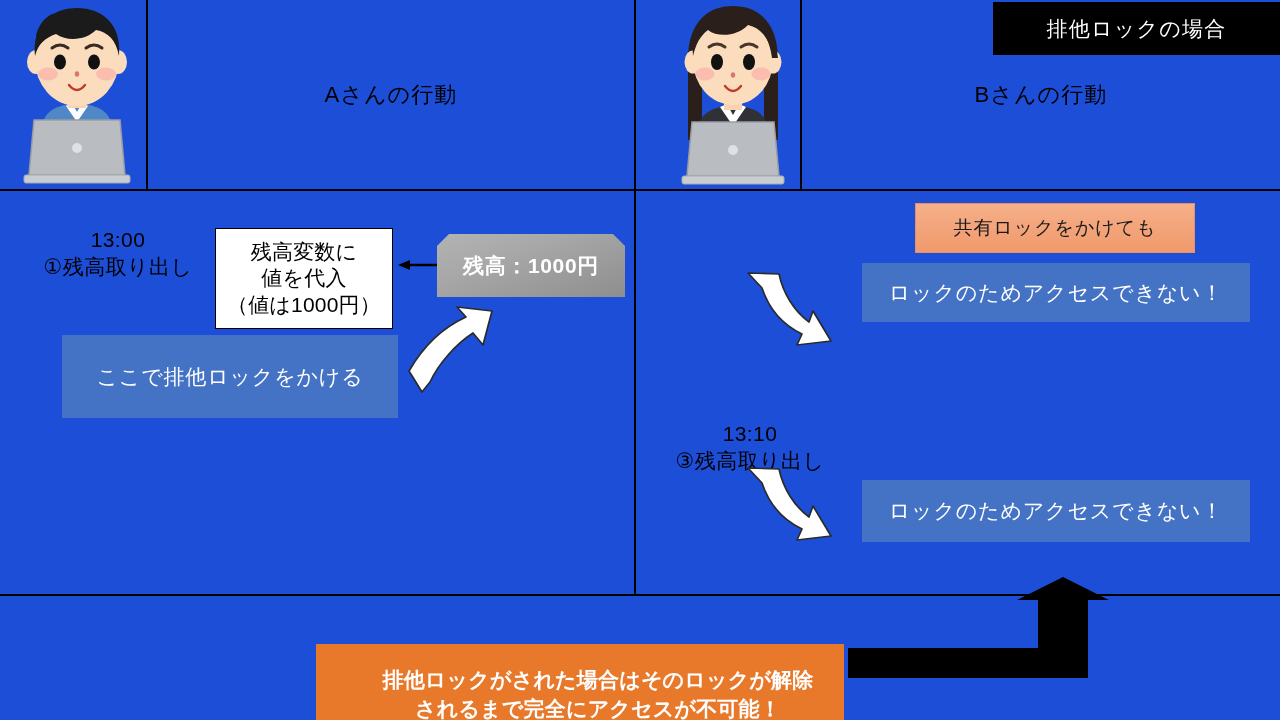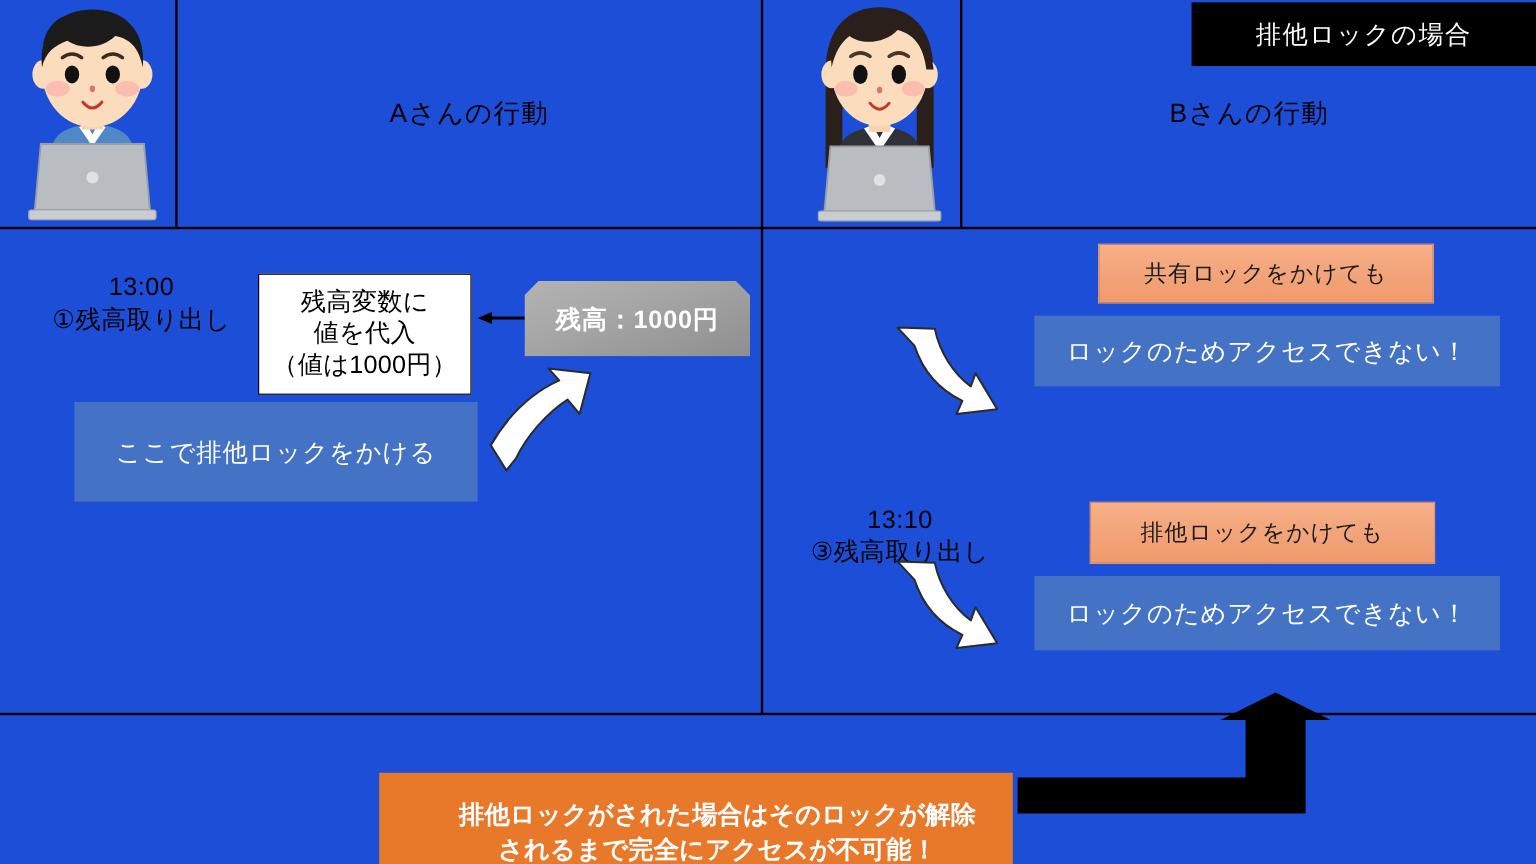--- a/index.html
+++ b/index.html
@@ -188,21 +188,20 @@
   <div class="box box-blue" style="left:62px;top:335px;width:336px;height:83px;">ここで排他ロックをかける</div>
 
 
   <div class="box box-orange" style="left:915px;top:203px;width:280px;height:50px;">共有ロックをかけても</div>
 
   <div class="box box-blue" style="left:862px;top:263px;width:388px;height:59px;">ロックのためアクセスできない！</div>
 
   <div class="time-label" style="left:660px;top:420px;width:180px;">13:10
 ③残高取り出し</div>
 
-  <div class="box box-orange" style="left:908px;top:418px;width:288px;height:52px;">排他ロックをかけても</div>
 
   <div class="box box-blue" style="left:862px;top:480px;width:388px;height:62px;">ロックのためアクセスできない！</div>
 
   <div class="box box-callout" style="left:316px;top:644px;width:528px;height:102px;padding-left:36px;">排他ロックがされた場合はそのロックが解除
 されるまで完全にアクセスが不可能！</div>
 
   <svg class="svg-layer" viewBox="0 0 1280 720" xmlns="http://www.w3.org/2000/svg">
 
     <g>
       <line x1="437" y1="265" x2="404" y2="265" stroke="#000000" stroke-width="2.4"></line>

